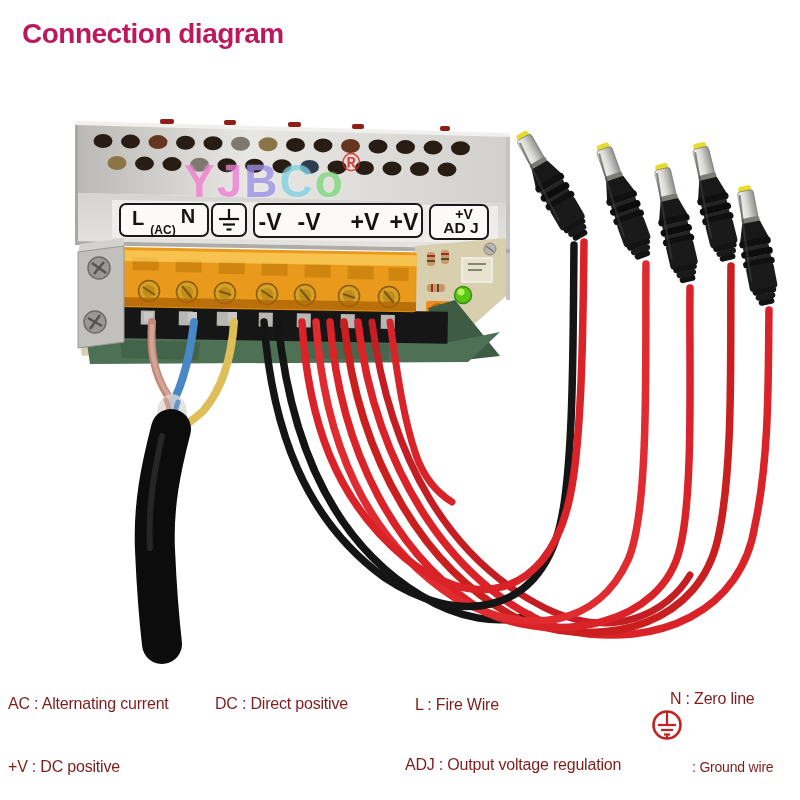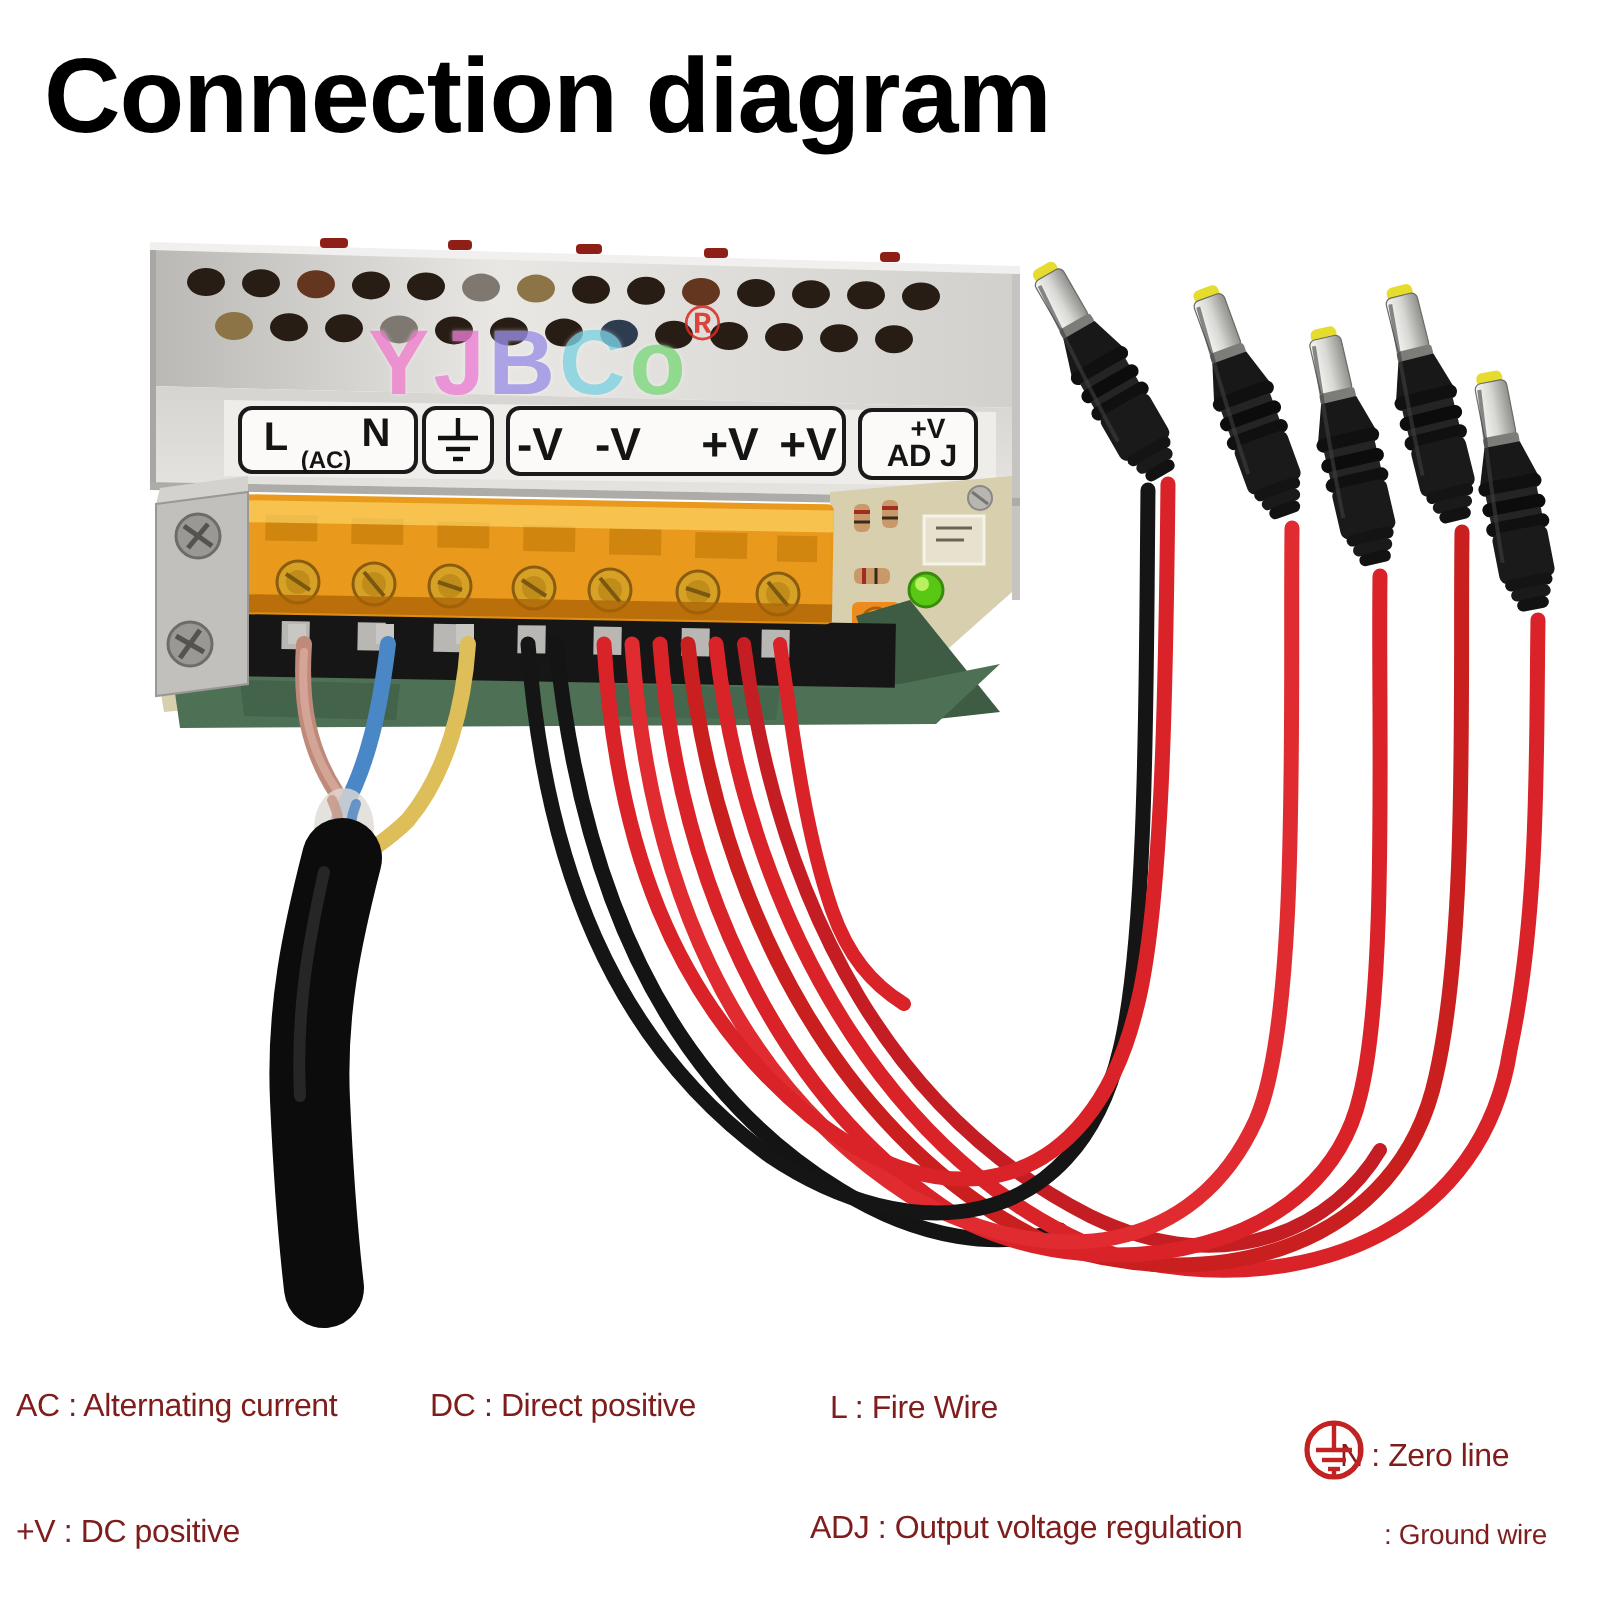--- a/index.html
+++ b/index.html
@@ -1,19 +1,19 @@
 <!DOCTYPE html>
 <html><head>
 <meta charset="utf-8">
 <style>
   html,body{margin:0;padding:0;background:#fff;}
   #page{position:relative;width:800px;height:800px;background:#ffffff;overflow:hidden;
         font-family:"Liberation Sans", sans-serif;color:#111;}
   .abs{position:absolute;}
-  #title{left:22px;top:18px;font-size:53px;font-weight:700;letter-spacing:-0.5px;color:#000000;white-space:nowrap;}
+  #title{left:22px;top:18px;font-size:28px;font-weight:700;letter-spacing:-0.5px;color:#be185d;white-space:nowrap;}
   .legend{font-size:16px;color:#7f1d1d;white-space:nowrap;letter-spacing:-0.2px;margin-top:40px;}
   #watermark{left:184px;top:154px;font-size:46px;font-weight:700;letter-spacing:2px;white-space:nowrap;}
   .wm-letter{opacity:.78;text-shadow:0 0 2px rgba(255,255,255,.6);}
   #wm-reg{left:342px;top:148px;font-size:25px;font-weight:700;opacity:.85;}
   svg text{font-family:"Liberation Sans", sans-serif;}
 </style>
 </head>
 <body>
 
 <div id="page">
@@ -257,21 +257,21 @@
   </svg>
 
   <div id="watermark" class="abs">
     <span class="wm-letter" style="color:#f17ece">Y</span><span class="wm-letter" style="color:#ec7fd6">J</span><span class="wm-letter" style="color:#9b90e8">B</span><span class="wm-letter" style="color:#7ed2e4">C</span><span class="wm-letter" style="color:#7cd87c">o</span>
   </div>
   <div id="wm-reg" class="abs" style="color:#d92a22">®</div>
 
   <div class="abs legend" style="left:8px;top:655px">AC : Alternating current</div>
   <div class="abs legend" style="left:215px;top:655px">DC : Direct positive</div>
   <div class="abs legend" style="left:415px;top:656px">L : Fire Wire</div>
-  <div class="abs legend" style="left:670px;top:680px">N : Zero line</div>
+  <div class="abs legend" style="left:670px;top:650px">N : Zero line</div>
 
   <div class="abs legend" style="left:8px;top:718px">+V : DC positive</div>
   <div class="abs legend" style="left:405px;top:716px">ADJ : Output voltage regulation</div>
 
   <svg class="abs" style="left:650px;top:708px" width="36" height="40" viewBox="0 0 36 40">
     <circle cx="17" cy="17" r="13.5" stroke="#c32222" stroke-width="2.6" fill="none"></circle>
     <g stroke="#c32222" stroke-width="2.2">
       <path d="M17,4 L17,17"></path>
       <path d="M8,17 L26,17"></path>
       <path d="M11,22 L23,22"></path>

